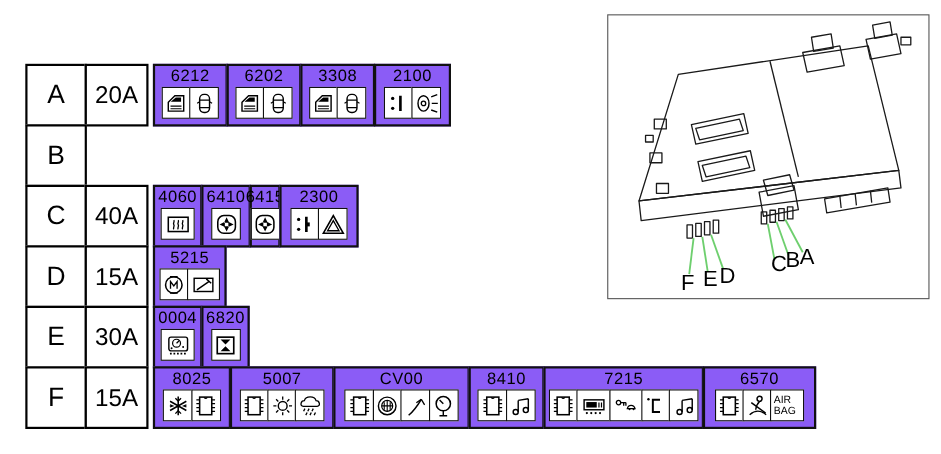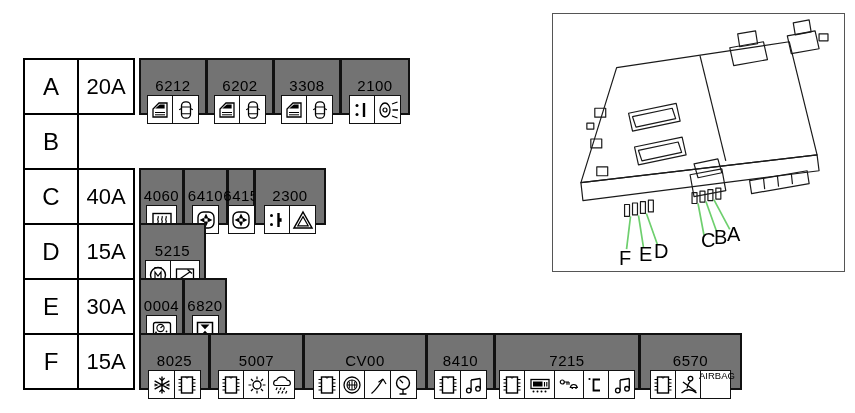--- a/index.html
+++ b/index.html
@@ -5,29 +5,29 @@
   html,body{margin:0;padding:0;background:#fff;}
   body{width:855px;height:413px;position:relative;font-family:"Liberation Sans",sans-serif;color:#000;overflow:hidden;}
 
   
   .ftable{position:absolute;left:23px;top:58px;}
   .frow{display:flex;height:57px;margin-top:-2px;}
   .frow:first-child{margin-top:0;}
   .cell{box-sizing:border-box;border:2px solid #000;background:#fff;display:flex;align-items:center;justify-content:center;}
   .letter{width:56px;font-size:24px;}
   .amp{width:58px;margin-left:-2px;font-size:22px;}
-  .fusecell{box-sizing:border-box;border:2px solid #111;background:#737373;display:flex;flex-direction:column;align-items:center;justify-content:flex-start;padding-top:17px;}
+  .fusecell{box-sizing:border-box;border:2px solid #111;background:#8b5cf6;display:flex;flex-direction:column;align-items:center;justify-content:flex-start;padding-top:1px;}
   .fusecell + .fusecell{margin-left:-1px;}
   .fusecell.first{margin-left:4px;}
   .code{font-size:15px;line-height:17px;letter-spacing:.5px;}
   .strip{display:flex;margin-top:1px;}
   .ib{box-sizing:border-box;width:27px;height:29px;border:1.6px solid #111;background:#fff;display:flex;align-items:center;justify-content:center;}
   .ib + .ib{margin-left:-1.6px;}
   .ib svg{width:22px;height:22px;display:block;}
-  .ib.airbag{font-size:9.5px;line-height:9.5px;width:31px;align-items:flex-start;padding-left:2px;}
+  .ib.airbag{flex-direction:column;font-size:9.5px;line-height:9.5px;width:31px;align-items:flex-start;padding-left:2px;}
 
   
   .diagram{position:absolute;left:552px;top:13px;width:293px;height:259px;box-sizing:border-box;border:1.5px solid #555;background:#fff;}
   .diagram svg{width:100%;height:100%;display:block;}
   .dlabel{position:absolute;font-size:20px;line-height:20px;}
 </style>
 </head>
 <body>
 
 <svg width="0" height="0" style="position:absolute" aria-hidden="true">

